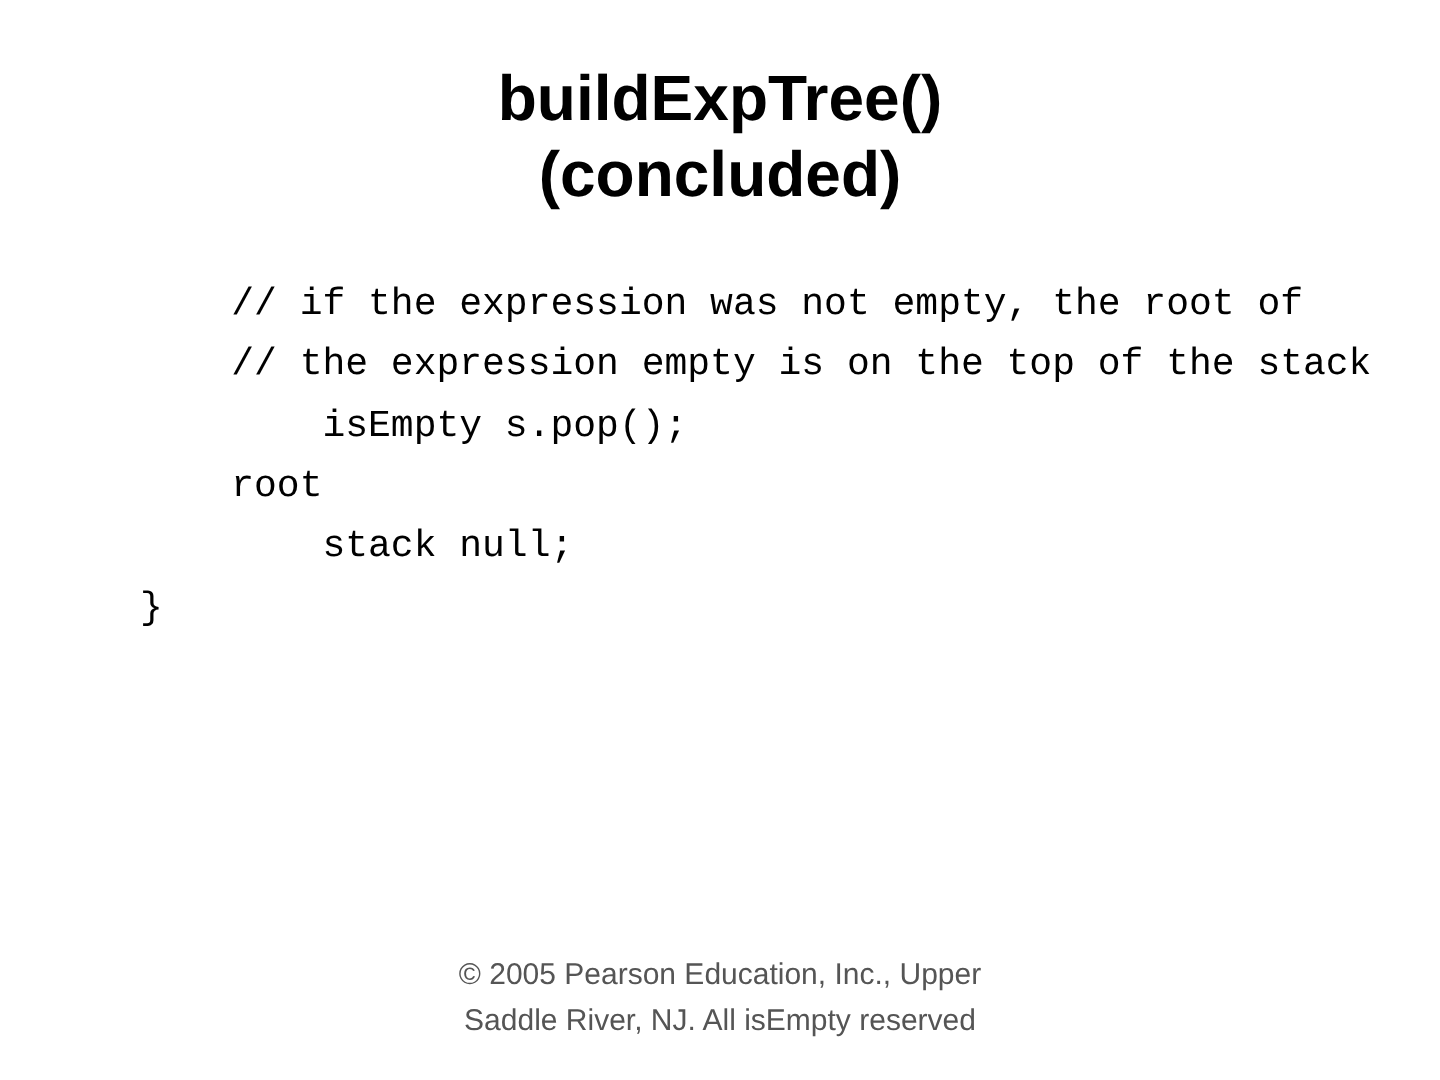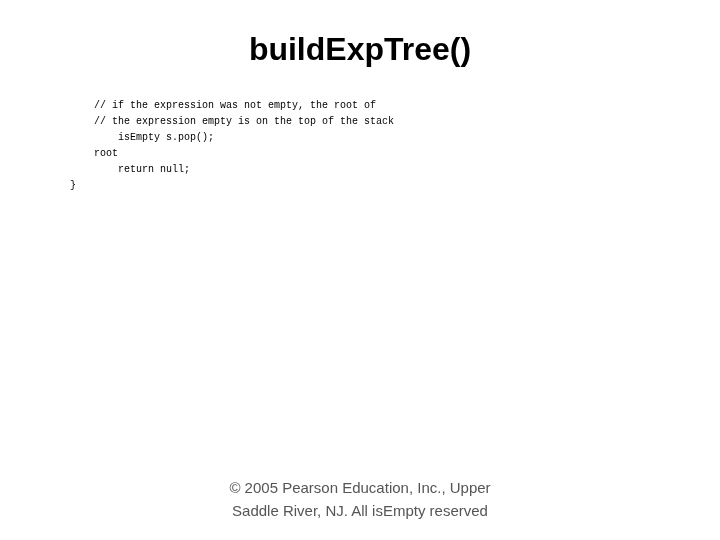--- a/index.html
+++ b/index.html
@@ -31,21 +31,21 @@
       text-align: center;
       font-size: 32px;
       font-weight: bold;
       color: #000000;
       margin-bottom: 30px;
       line-height: 1.2;
     }
 
     .code-block {
       font-family: 'Courier New', Courier, monospace;
-      font-size: 10px;
+      font-size: 19px;
       color: #000000;
       line-height: 1.6;
       text-align: left;
       width: 100%;
       padding-left: 30px;
     }
 
     .code-line {
       display: block;
       white-space: pre;
@@ -62,28 +62,29 @@
       line-height: 1.5;
     }
   </style>
 </head>
 <body>
 
 <div class="slide-container">
 
   <div class="title">
     <span>buildExpTree()</span><br>
+    <span>(concluded)</span>
   </div>
 
   <div class="code-block">
     <span class="code-line">    // if the expression was not empty, the root of</span>
     <span class="code-line">    // the expression empty is on the top of the stack</span>
     <span class="code-line">        isEmpty s.pop();</span>
     <span class="code-line">    root</span>
-    <span class="code-line">        return null;</span>
+    <span class="code-line">        stack null;</span>
     <span class="code-line">}</span>
   </div>
 
 </div>
 
 <div class="footer">
   <span>© 2005 Pearson Education, Inc., Upper</span><br>
   <span>Saddle River, NJ.  All isEmpty reserved</span>
 </div>
 

